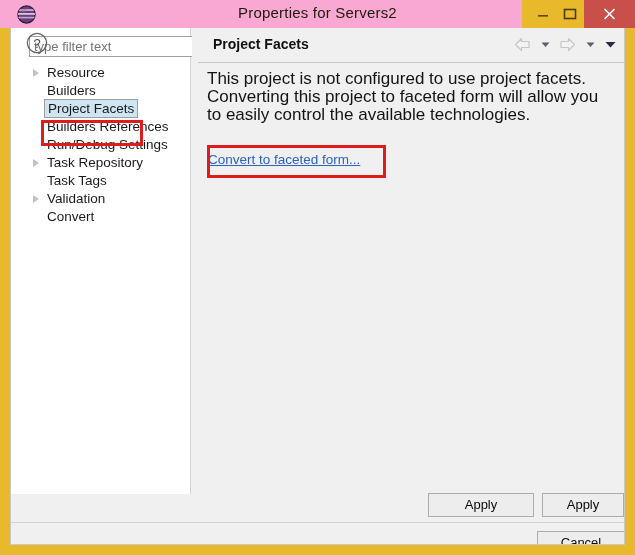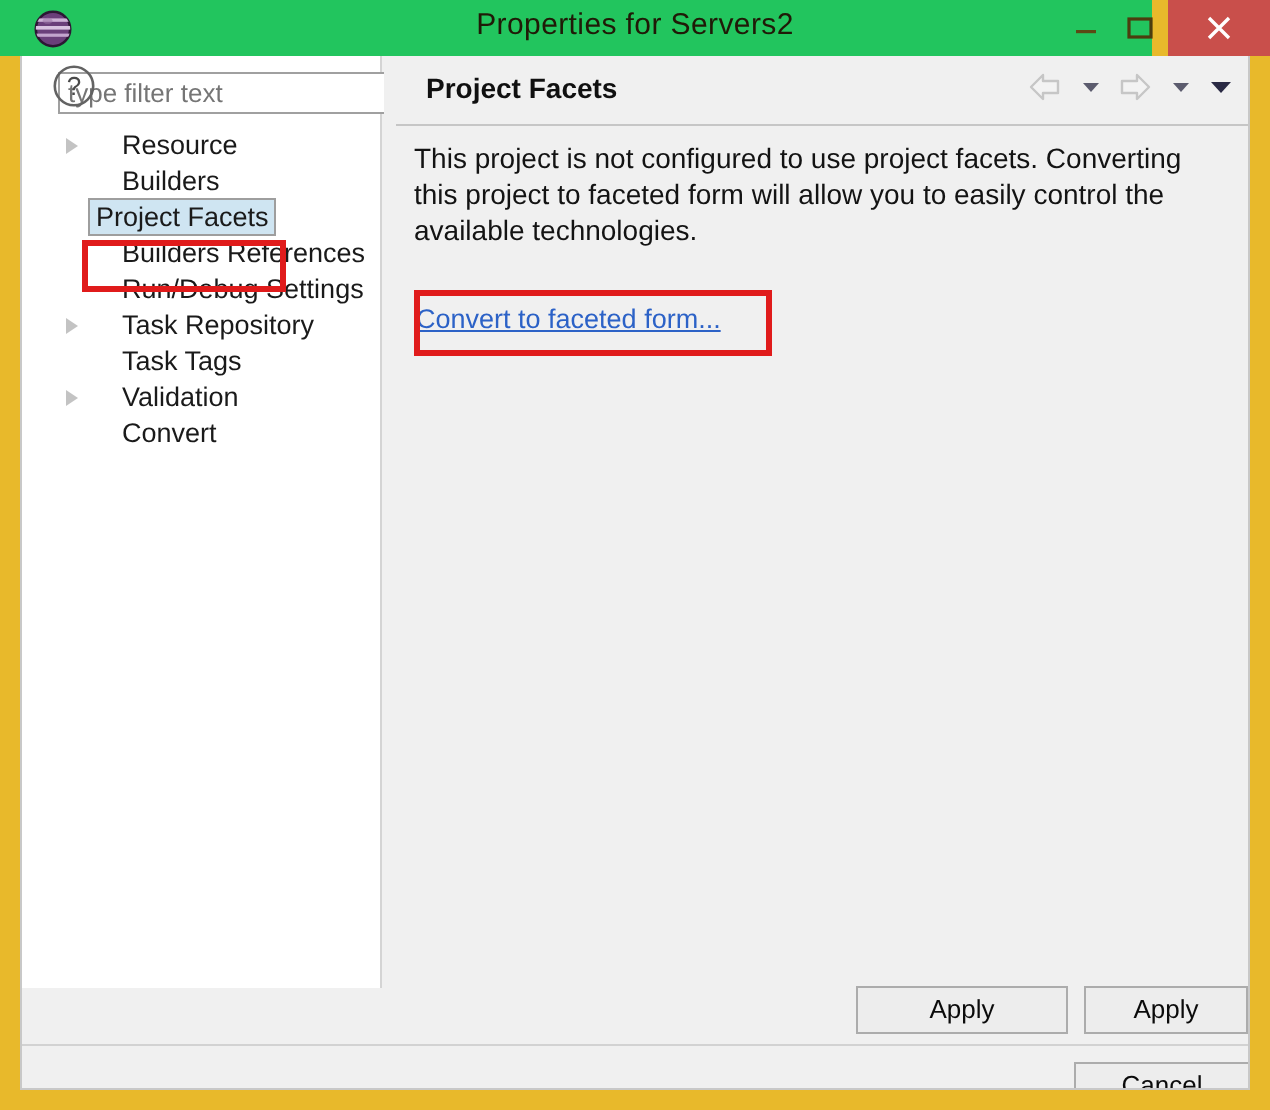--- a/index.html
+++ b/index.html
@@ -16,22 +16,23 @@
     height: 555px;
     background: #e8b92b;
     box-sizing: border-box;
     overflow: hidden;
   }
 
   
   #titlebar {
     position: absolute;
     left: 0; top: 0;
-    width: 576px; height: 28px;
-    background: #22c55e;
+    width: 510px; height: 28px;
+    background: #f9a8d4;
+    padding-left: 12px;
   }
   #app-icon {
     position: absolute;
     left: 16px; top: 4px;
     width: 21px; height: 21px;
   }
   #title-text {
     position: absolute;
     left: 0; top: 4px;
     width: 635px;
@@ -110,21 +111,21 @@
   .tree-arrow {
     position: absolute;
     left: 22px; top: 5px;
     width: 0; height: 0;
     border-top: 4px solid transparent;
     border-bottom: 4px solid transparent;
     border-left: 6px solid #c3c3c3;
   }
   .tree-label {
     position: absolute;
-    left: 50px; top: 0;
+    left: 36px; top: 0;
     font-family: "Liberation Sans", sans-serif;
   }
   .tree-row.selected .tree-label {
     background: #cfe5f2;
     border: 1px solid #9e9e9e;
     padding: 0 3px;
     left: 33px;
     top: -1px;
     line-height: 17px;
     box-sizing: border-box;
@@ -190,21 +191,21 @@
   #content-body {
     position: absolute;
     left: 6px; top: 36px;
     width: 427px; height: 430px;
     background: #f0f0f0;
   }
   #desc-text {
     position: absolute;
     left: 9px; top: 6px;
     width: 400px;
-    font-size: 14px;
+    font-size: 17px;
     line-height: 18px;
     color: #131313;
     font-family: "Liberation Sans", sans-serif;
   }
   #convert-link {
     position: absolute;
     left: 10px; top: 88px;
     font-size: 13.5px;
     color: #2c62c7;
     text-decoration: underline;

